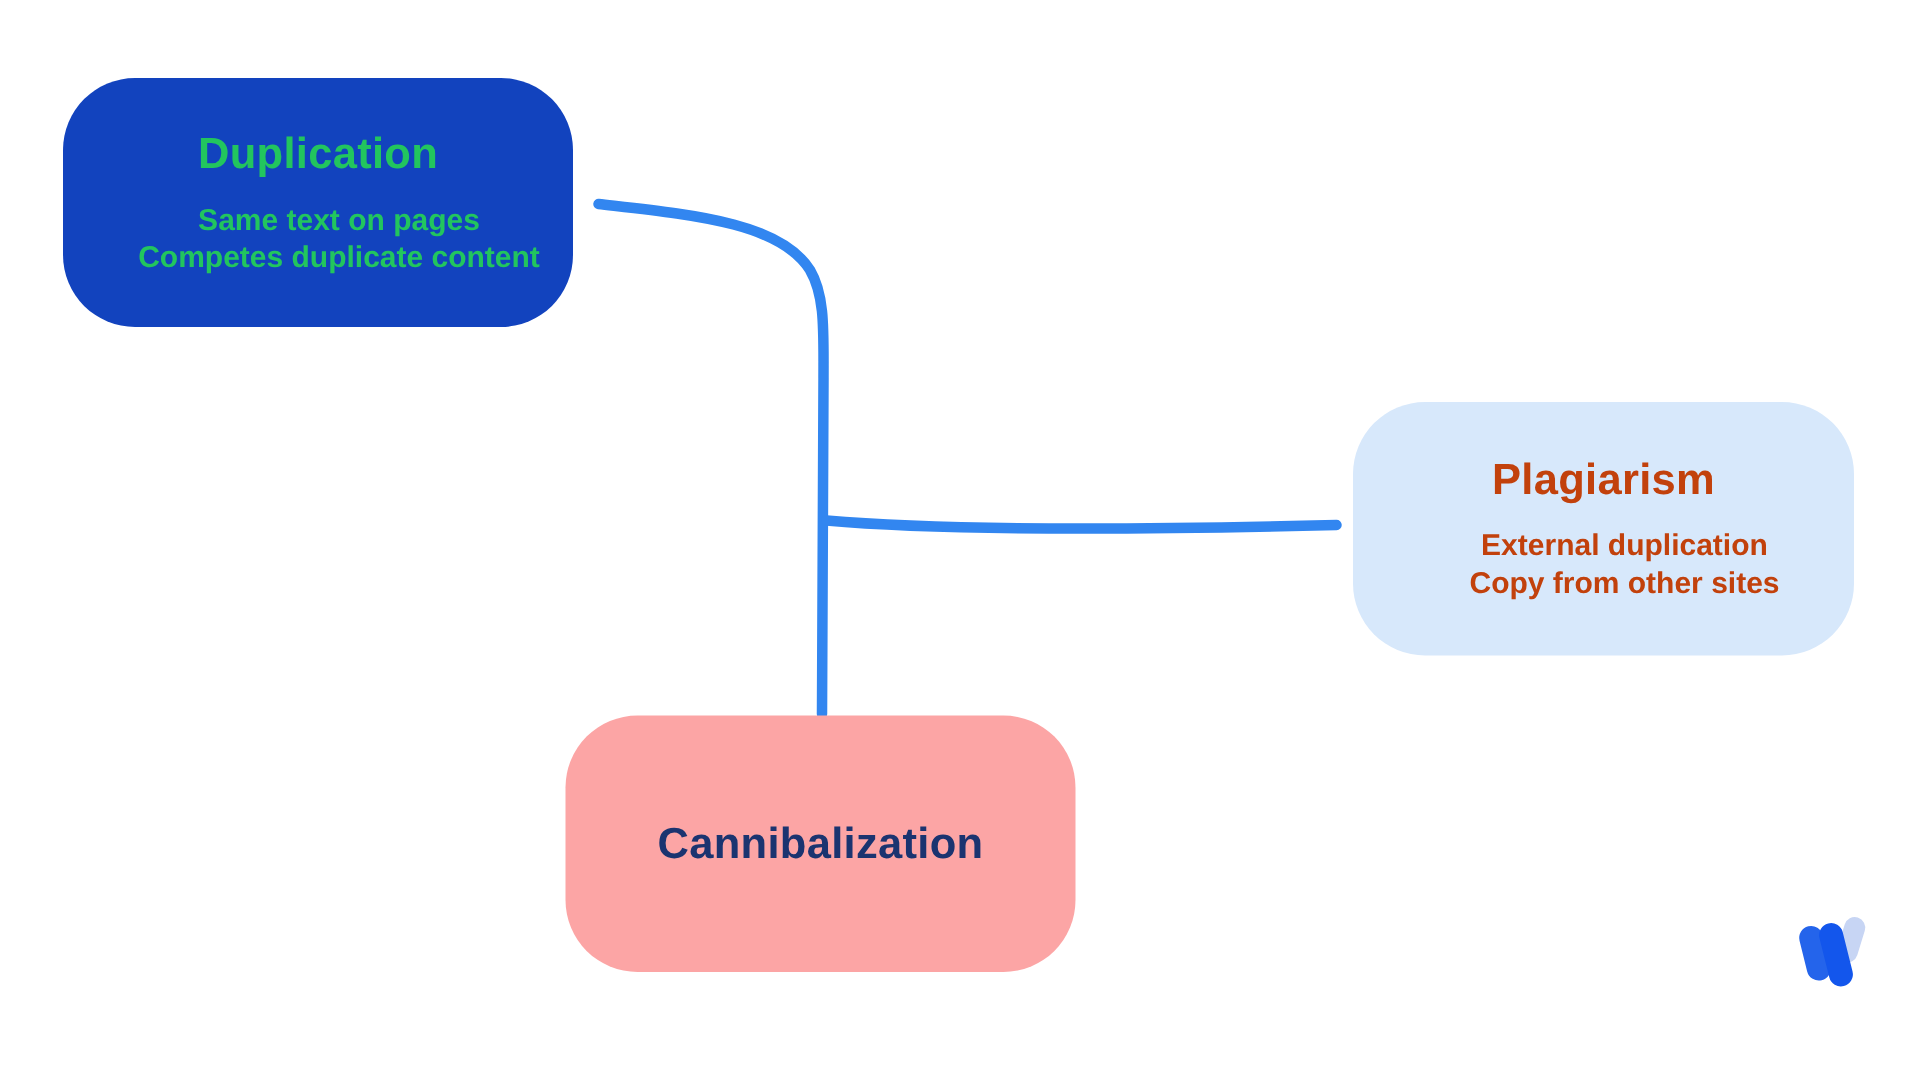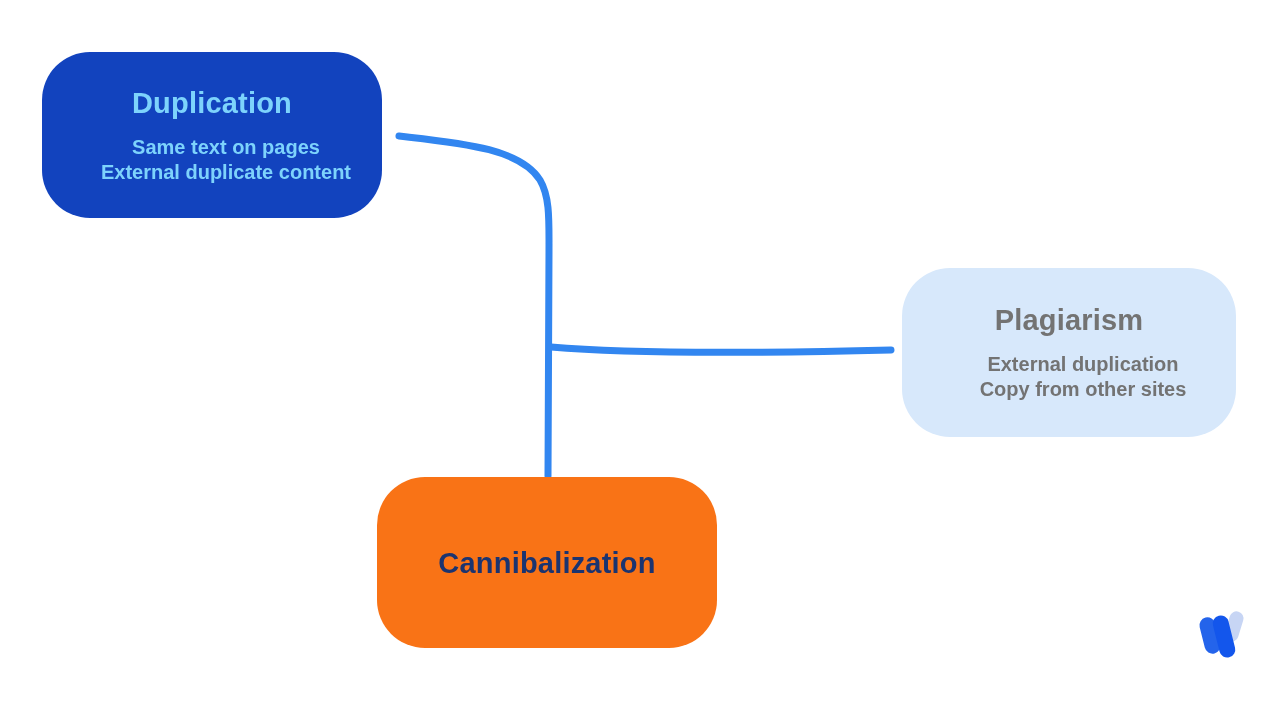--- a/index.html
+++ b/index.html
@@ -66,37 +66,37 @@
 </head>
 <body>
 
 <div id="canvas">
 
   <svg id="connector-layer" viewBox="0 0 1280 720" fill="none" stroke-width="7" stroke-linecap="round">
     <path d="M 399 136 C 460 143 520 148 540 180 C 550 197 549 220 549 252 L 548 476" stroke="#3286F0"></path>
     <path d="M 551 347 C 630 354 770 353 891 350" stroke="#3286F0"></path>
   </svg>
 
-  <div id="node-duplication" class="node" style="background-color: rgb(18, 67, 190); color: #7dd3fc; text-align: center;">
+  <div id="node-duplication" class="node" style="background-color: rgb(18, 67, 190); color: #22c55e; text-align: center;">
     <div class="node-title">Duplication</div>
     <div class="node-lines">
       <div>Same text on pages</div>
-      <div>External duplicate content</div>
+      <div>Competes duplicate content</div>
     </div>
   </div>
 
-  <div id="node-plagiarism" class="node" style="background-color: rgb(215, 232, 251); color: #737373;">
+  <div id="node-plagiarism" class="node" style="background-color: rgb(215, 232, 251); color: #c2410c;">
     <div class="node-title">Plagiarism</div>
     <div class="node-lines">
       <div>External duplication</div>
       <div>Copy from other sites</div>
     </div>
   </div>
 
-  <div id="node-cannibalization" class="node" style="background-color: #f97316; color: rgb(27, 52, 112);">
+  <div id="node-cannibalization" class="node" style="background-color: #fca5a5; color: rgb(27, 52, 112);">
     <div class="node-title">Cannibalization</div>
   </div>
 
   <div id="brand-logo">
     <div class="logo-bar logo-bar-light" style="background-color: rgb(199, 213, 244);"></div>
     <div class="logo-bar logo-bar-left" style="background-color: rgb(36, 100, 235);"></div>
     <div class="logo-bar logo-bar-middle" style="background-color: rgb(19, 86, 236);"></div>
   </div>
 
 </div>

